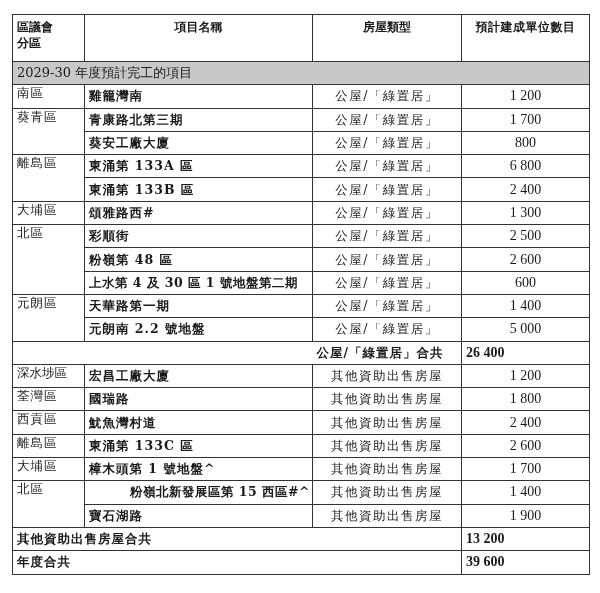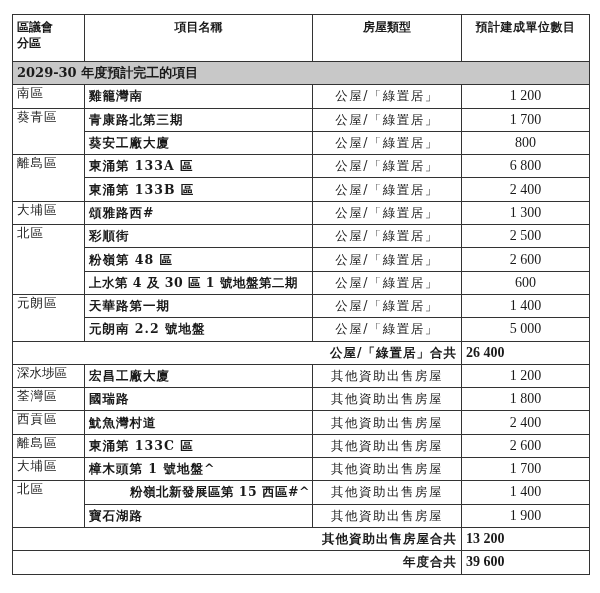--- a/index.html
+++ b/index.html
@@ -13,27 +13,27 @@
   table.housing td, table.housing th {
     border: 1px solid #333333; padding: 0 4px; height: 22.3px;
     line-height: 16px; white-space: nowrap; overflow: hidden;
   }
   col.c1 { width: 72px; } col.c2 { width: 228px; } col.c3 { width: 149px; } col.c4 { width: 128px; }
   th { font-weight: bold; vertical-align: top; padding-top: 4px !important; font-size: 12px; }
   th.h1 { text-align: left; line-height: 21px; }
   th.h2, th.h3 { text-align: center; }
   th.h4 { text-align: center; letter-spacing: 0.5px; }
   tr.head th { height: 42px; }
-  tr.section td { background: #c8c8c8; font-weight: bold; font-size: 13px; }
+  tr.section td { background: #c8c8c8; font-weight: normal; font-size: 13px; }
   td.district { vertical-align: top; letter-spacing: 1px; }
   td.project { letter-spacing: 1px; font-weight: bold; }
   td.type { text-align: center; letter-spacing: 1.5px; }
   td.units { text-align: center; font-family: "Liberation Serif", serif; font-size: 14px; }
   tr.subtotal td, tr.total td { font-weight: bold; }
-  td.sum-label { text-align: right; letter-spacing: 1px; }
+  td.sum-label { text-align: left; letter-spacing: 1px; }
   td.sum-value { text-align: left; font-family: "Liberation Serif", serif; font-size: 14px; }
   td.blank { border-right: none; }
 </style>
 </head>
 <body>
 
 <table class="housing">
   <colgroup>
       <col class="c1">
       <col class="c2">

